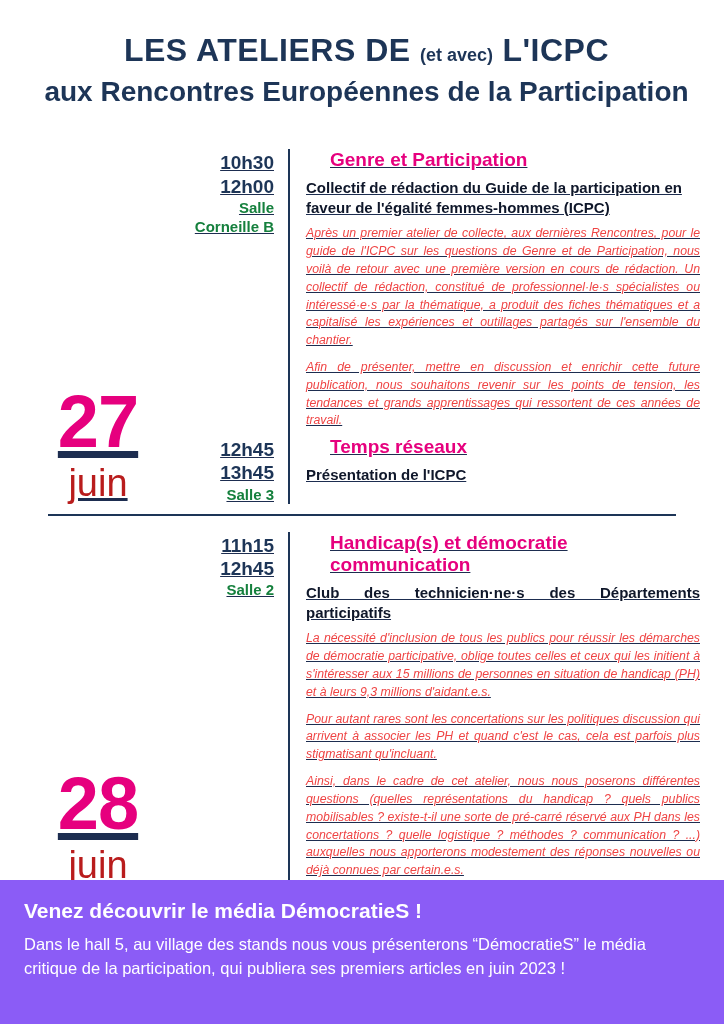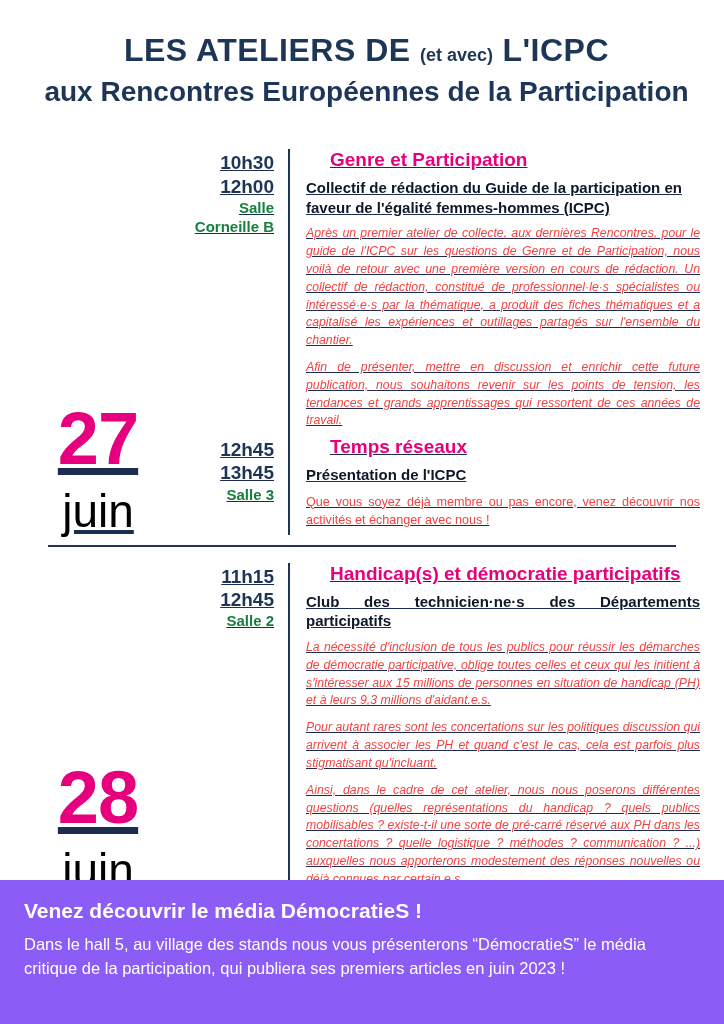--- a/index.html
+++ b/index.html
@@ -67,24 +67,24 @@
     padding-top: 14px;
   }
   .day-number {
     font-size: 74px;
     font-weight: bold;
     color: #e6007e;
     line-height: 0.88;
     letter-spacing: -1px;
   }
   .day-month {
-    font-size: 46px;
-    color: #000000;
+    font-size: 38px;
+    color: #b91c1c;
     line-height: 1.05;
-    margin-top: 16px;
+    margin-top: 10px;
   }
 
   .sessions-col {
     flex: 1 1 auto;
     display: flex;
     flex-direction: column;
   }
   .session {
     display: flex;
     align-items: flex-start;
@@ -209,21 +209,20 @@
       <div class="session">
         <div class="time-col">
           <div class="time">12h45</div>
           <div class="time">13h45</div>
           <div class="room">Salle 3</div>
         </div>
         <div class="vline"></div>
         <div class="content-col">
           <div class="sess-title">Temps réseaux</div>
           <div class="sess-sub">Présentation de l'ICPC</div>
-          <div class="sess-body normal">Que vous soyez déjà membre ou pas encore, venez découvrir nos activités et échanger avec nous !</div>
         </div>
       </div>
 
     </div>
   </div>
 
   <div class="divider"></div>
 
   <div class="day-block">
     <div class="day-col">
@@ -232,21 +231,21 @@
     </div>
     <div class="sessions-col">
       <div class="session">
         <div class="time-col">
           <div class="time">11h15</div>
           <div class="time">12h45</div>
           <div class="room">Salle 2</div>
         </div>
         <div class="vline"></div>
         <div class="content-col">
-          <div class="sess-title">Handicap(s) et démocratie participatifs</div>
+          <div class="sess-title">Handicap(s) et démocratie communication</div>
           <div class="sess-sub justify">Club des technicien·ne·s des Départements participatifs</div>
           <div class="sess-body">La nécessité d'inclusion de tous les publics pour réussir les démarches de démocratie participative, oblige toutes celles et ceux qui les initient à s'intéresser aux 15 millions de personnes en situation de handicap (PH) et à leurs 9,3 millions d'aidant.e.s.</div>
           <div class="sess-body">Pour autant rares sont les concertations sur les politiques discussion qui arrivent à associer les PH et quand c'est le cas, cela est parfois plus stigmatisant qu'incluant.</div>
           <div class="sess-body">Ainsi, dans le cadre de cet atelier, nous nous poserons différentes questions (quelles représentations du handicap ? quels publics mobilisables ? existe-t-il une sorte de pré-carré réservé aux PH dans les concertations ? quelle logistique ? méthodes ? communication ? ...) auxquelles nous apporterons modestement des réponses nouvelles ou déjà connues par certain.e.s.</div>
         </div>
       </div>
     </div>
   </div>
 
 </div>

